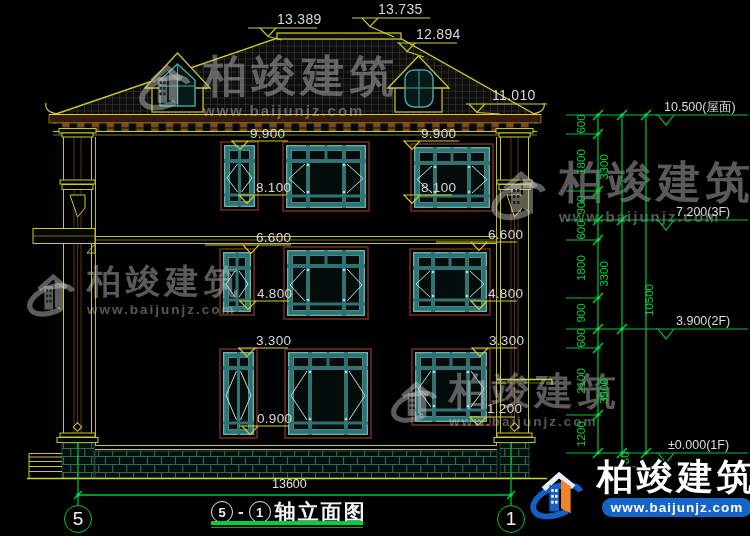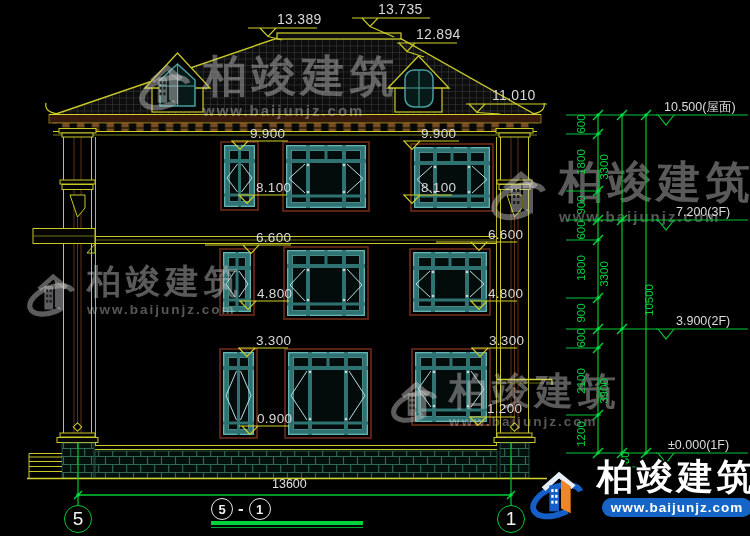--- a/index.html
+++ b/index.html
@@ -499,20 +499,21 @@
       <text x="272" y="488" fill="#e0e0e0" font-size="12.5">13600</text>
     </svg>
 
   <div class="bubble" style="left:78px;top:519px">5</div>
   <div class="bubble" style="left:511px;top:519px">1</div>
 
   <div id="titleblock">
     <span class="tb-circ">5</span>
     <span class="tb-dash">-</span>
     <span class="tb-circ">1</span>
+    <span class="tb-name">轴立面图</span>
   </div>
   <div class="tb-u1"></div>
   <div class="tb-u2"></div>
 
   <div id="logo">
     <span class="wm-ic" style="width:62px;height:68px"><svg width="100%" height="100%" viewBox="0 0 64 64">
     <ellipse cx="29" cy="41" rx="26" ry="14" fill="none" stroke="#1560c8" stroke-width="6" stroke-dasharray="104 40" stroke-dashoffset="-26" transform="rotate(-22 29 41)"></ellipse>
     <polygon points="13,27 31,11 48,25 44,29 31,18 17,31" fill="#e8eef8"></polygon>
     <rect x="21" y="25" width="10" height="27" fill="#1560c8"></rect>
     <polygon points="33,19 43,26 43,54 33,49" fill="#f08428"></polygon>

